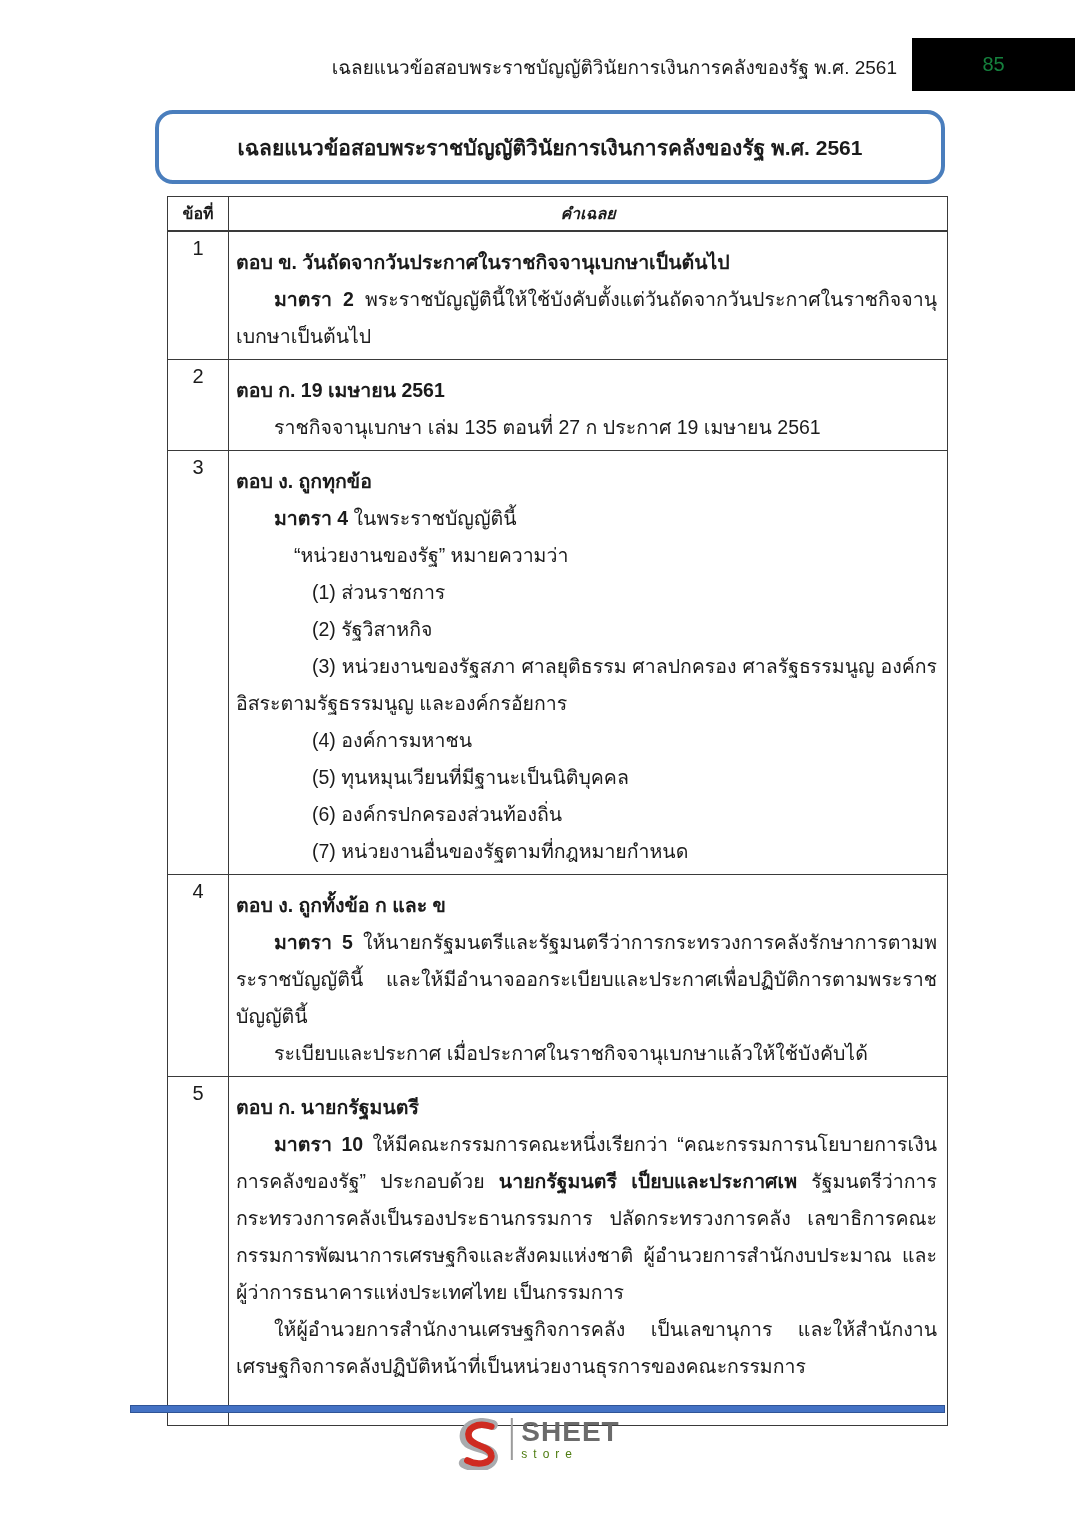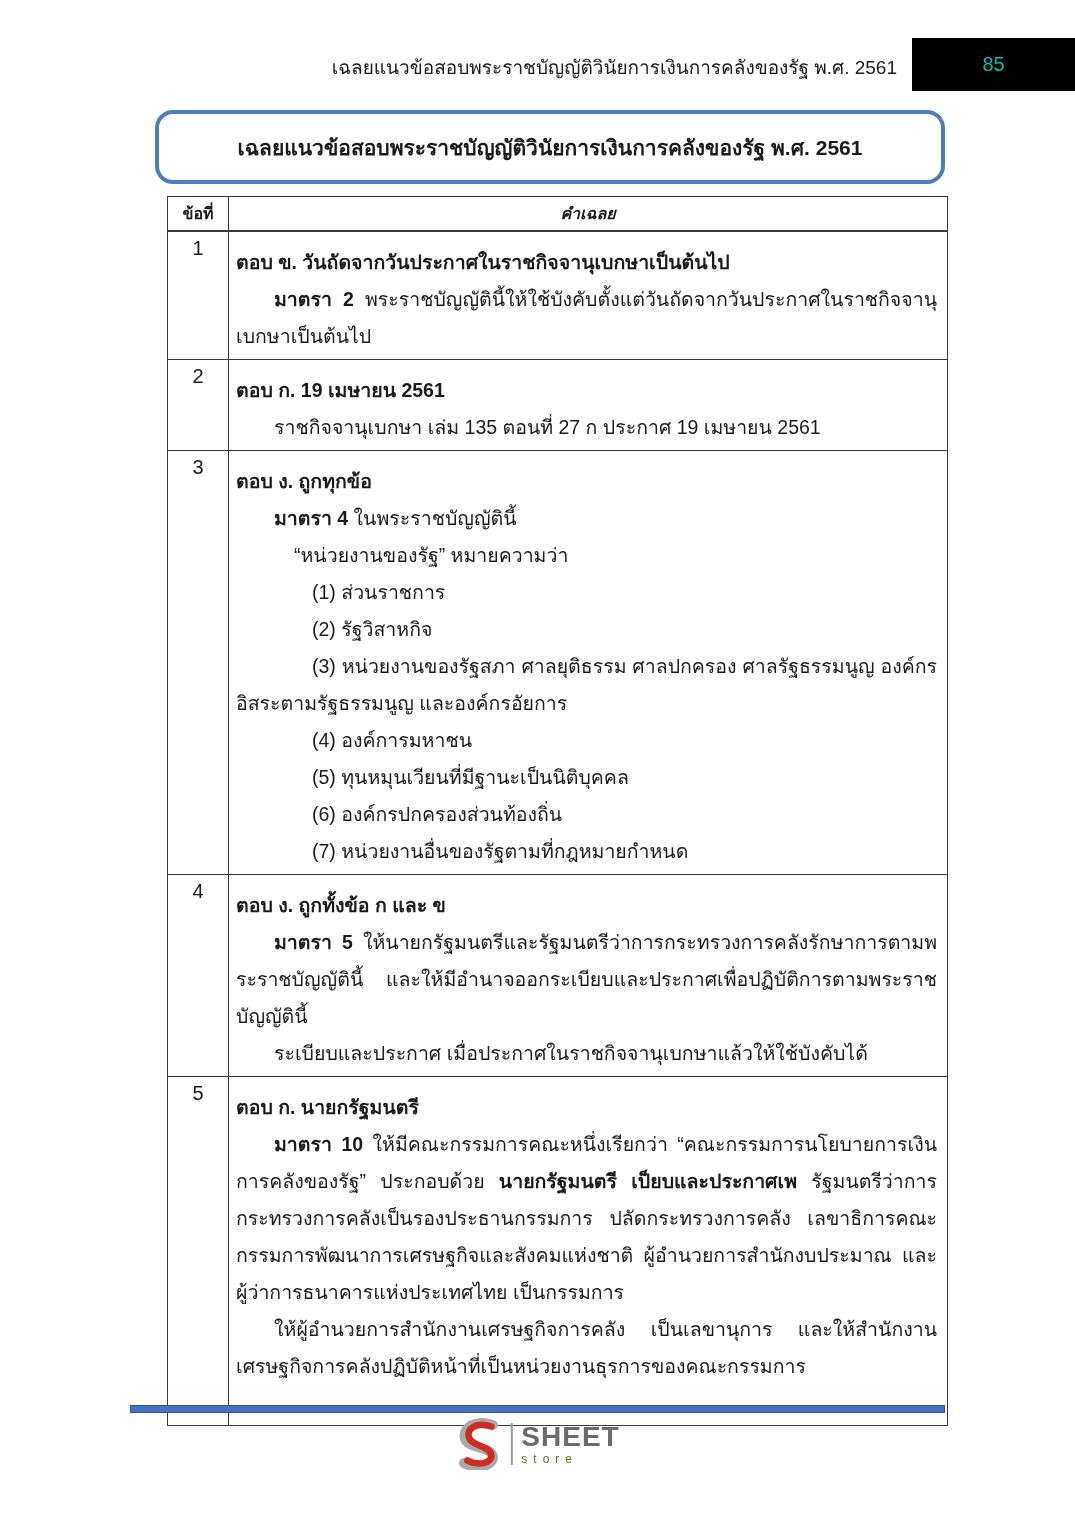--- a/index.html
+++ b/index.html
@@ -12,21 +12,21 @@
     color:#1b1b1b;
     overflow:hidden;
   }
   .running-head {
     position:absolute; top:52px; right:178px;
     font-size:19px; color:#1b1b1b; white-space:nowrap;
   }
   .page-num-box {
     position:absolute; top:38px; right:0;
     width:163px; height:53px;
-    background:#000000; color:#14b8a6;
+    background:#000000; color:#15803d;
     display:flex; align-items:center; justify-content:center;
     font-size:20px;
   }
   .title-box {
     position:absolute; top:110px; left:155px;
     width:790px; height:74px;
     border:4px solid #4a7ebd; border-radius:18px;
     display:flex; align-items:center; justify-content:center;
     font-size:21px; font-weight:bold; text-align:center;
     background:#ffffff;
@@ -61,21 +61,21 @@
   .para.in3 { text-indent:76px; }
   .para b { font-weight:bold; }
   .footer-bar {
     position:absolute; top:1405px; left:130px;
     width:815px; height:8px;
     background:#4472c4; border:1px solid #2f5496;
   }
   .logo {
     position:absolute; top:1418px; left:50%;
     transform:translateX(-50%);
-    display:flex; align-items:center; gap:9px;
+    display:flex; align-items:flex-start; gap:9px;
   }
   .logo-mark { width:46px; height:52px; }
   .logo-divider { width:2px; height:42px; background:#9b9b9b; }
   .logo-text { display:flex; flex-direction:column; line-height:1; }
   .logo-name {
     font-size:28px; font-weight:bold; color:#6b6b6b; letter-spacing:1px;
   }
   .logo-sub {
     font-size:12px; color:#4d7c0f; letter-spacing:6px; margin-top:2px;
   }

